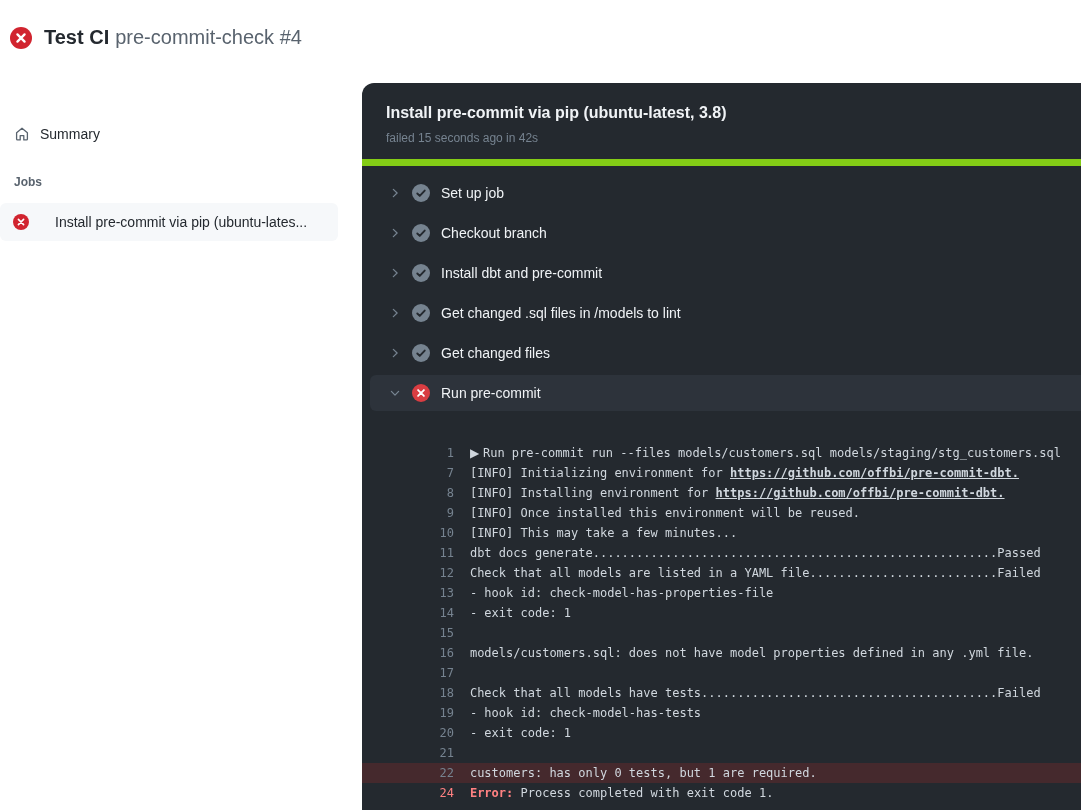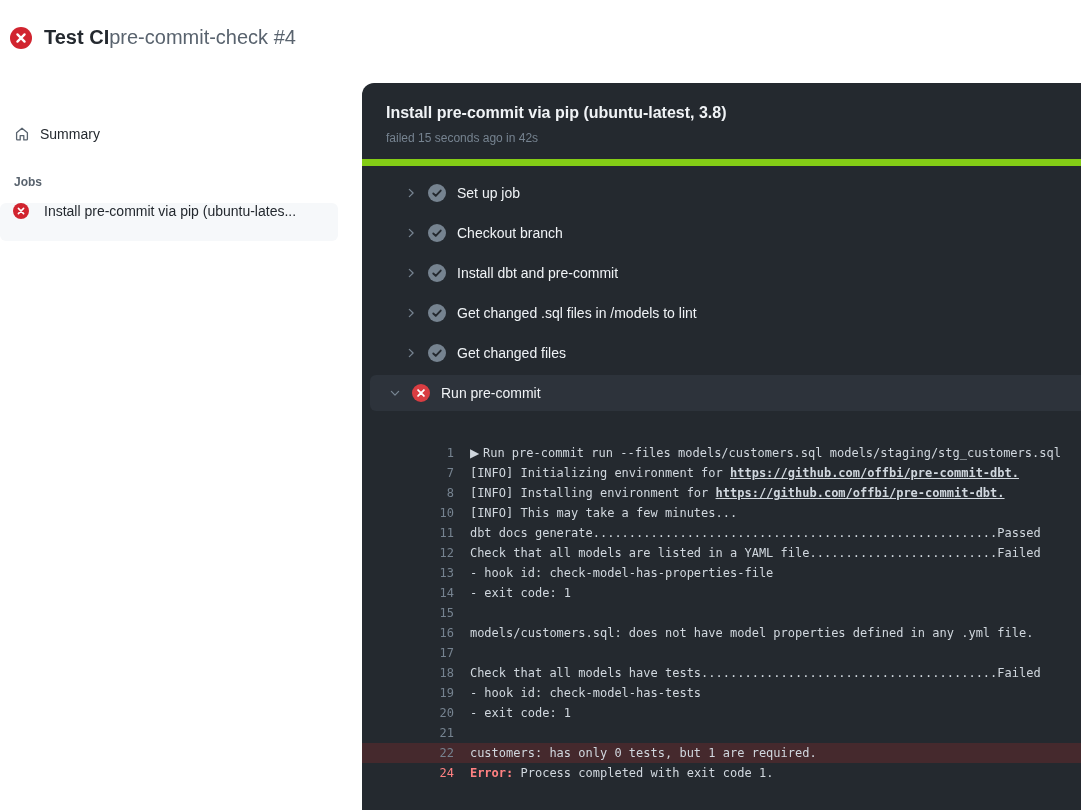--- a/index.html
+++ b/index.html
@@ -5,46 +5,46 @@
   * { box-sizing: border-box; }
   html,body { margin:0; padding:0; }
   body {
     width:1081px; height:810px; position:relative; overflow:hidden;
     background:#ffffff; font-family:"Liberation Sans", sans-serif;
   }
   
   .run-header { position:absolute; left:10px; top:26px; display:flex; align-items:center; gap:12px; }
   .run-header svg { display:block; }
   .run-title { font-size:20px; font-weight:700; color:#24292f; white-space:nowrap; }
-  .run-title .run-name { font-weight:400; color:#59636e; }
+  .run-title .run-name { font-weight:400; color:#59636e; margin-left:6px; }
 
   
   .sidebar { position:absolute; left:0; top:88px; width:348px;margin-top:32px; }
   .summary-row { display:flex; align-items:center; gap:10px; padding-left:14px; height:28px; cursor:pointer; }
   .summary-row svg { display:block; }
   .summary-label { font-size:14px; color:#24292f; }
   .jobs-heading { margin:27px 0 0 14px; height:14px; font-size:12px; font-weight:700; color:#59636e; }
   .job-item {
     margin-top:14px; width:338px; height:38px; border-radius:6px; background:#f6f8fa;
-    display:flex; gap:15px; padding-left:13px; cursor:pointer;
+    display:flex; align-items:center; gap:26px; padding-left:13px; cursor:pointer;
   }
   .job-item svg { display:block; flex:none; }
   .job-label { font-size:14px; color:#24292f; white-space:nowrap; }
 
   
   .panel {
     position:absolute; left:362px; top:83px; right:0; bottom:0;
     background:#24292f; border-top-left-radius:12px; overflow:hidden;
   }
   .panel-header { padding:18px 24px 13px 24px; border-bottom:7px solid #84cc16; }
   .panel-title { font-size:16px; line-height:24px; font-weight:700; color:#f0f3f6; }
   .panel-subtitle { margin-top:5px; font-size:12px; line-height:16px; color:#768390; }
 
   .steps { padding-top:7px; }
-  .step-row { height:40px; display:flex; align-items:center; padding-left:27px; cursor:pointer;margin-left:16px; }
+  .step-row { height:40px; display:flex; align-items:center; padding-left:27px; cursor:pointer; }
   .step-row.expanded {
     height:36px; margin:2px 0 2px 8px; padding-left:19px;
     background:#2d333b; border-radius:6px 0 0 6px;
   }
   .chev { width:12px; height:12px; flex:none; display:flex; align-items:center; justify-content:center; }
   .step-row.expanded .chev svg { transform:rotate(90deg); }
   .status-wrap { margin-left:11px; width:18px; height:18px; flex:none; }
   .status-wrap span { display:block; width:18px; height:18px; }
   .step-label { margin-left:11px; font-size:14px; color:#f0f3f6; white-space:nowrap; }
 
@@ -213,20 +213,23 @@
   </div>
 
   <div class="log-line">
     <span class="ln">7</span><span class="lt"><span class="seg-plain">[INFO] Initializing environment for </span><span class="seg-link">https://github.com/offbi/pre-commit-dbt.</span></span>
   </div>
 
   <div class="log-line">
     <span class="ln">8</span><span class="lt"><span class="seg-plain">[INFO] Installing environment for </span><span class="seg-link">https://github.com/offbi/pre-commit-dbt.</span></span>
   </div>
 
+  <div class="log-line">
+    <span class="ln">9</span><span class="lt"><span class="seg-plain">[INFO] Once installed this environment will be reused.</span></span>
+  </div>
 
   <div class="log-line">
     <span class="ln">10</span><span class="lt"><span class="seg-plain">[INFO] This may take a few minutes...</span></span>
   </div>
 
   <div class="log-line">
     <span class="ln">11</span><span class="lt"><span class="seg-plain">dbt docs generate........................................................Passed</span></span>
   </div>
 
   <div class="log-line">

